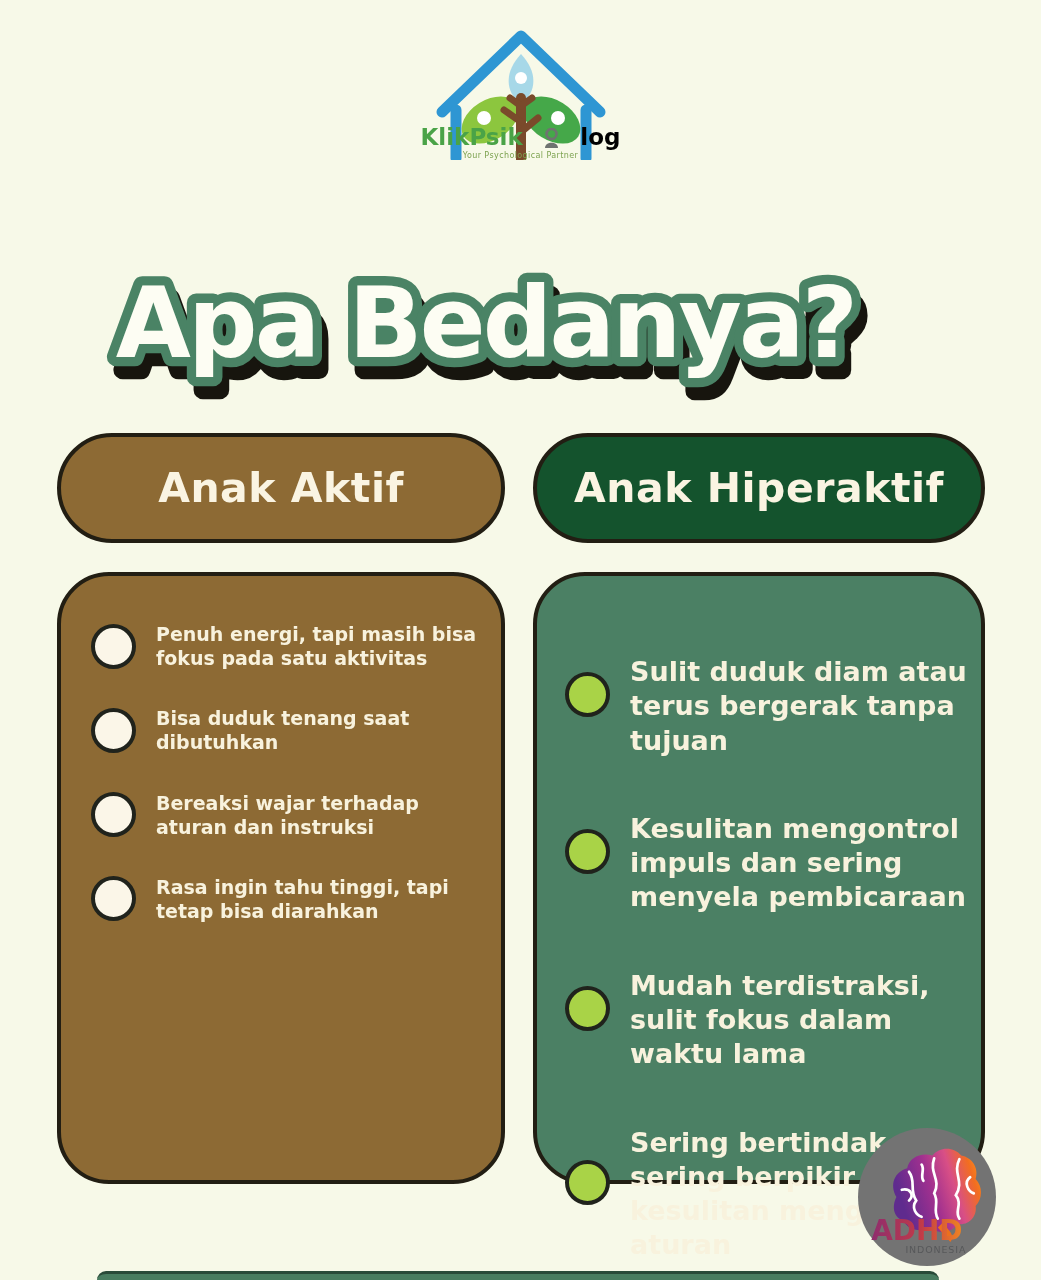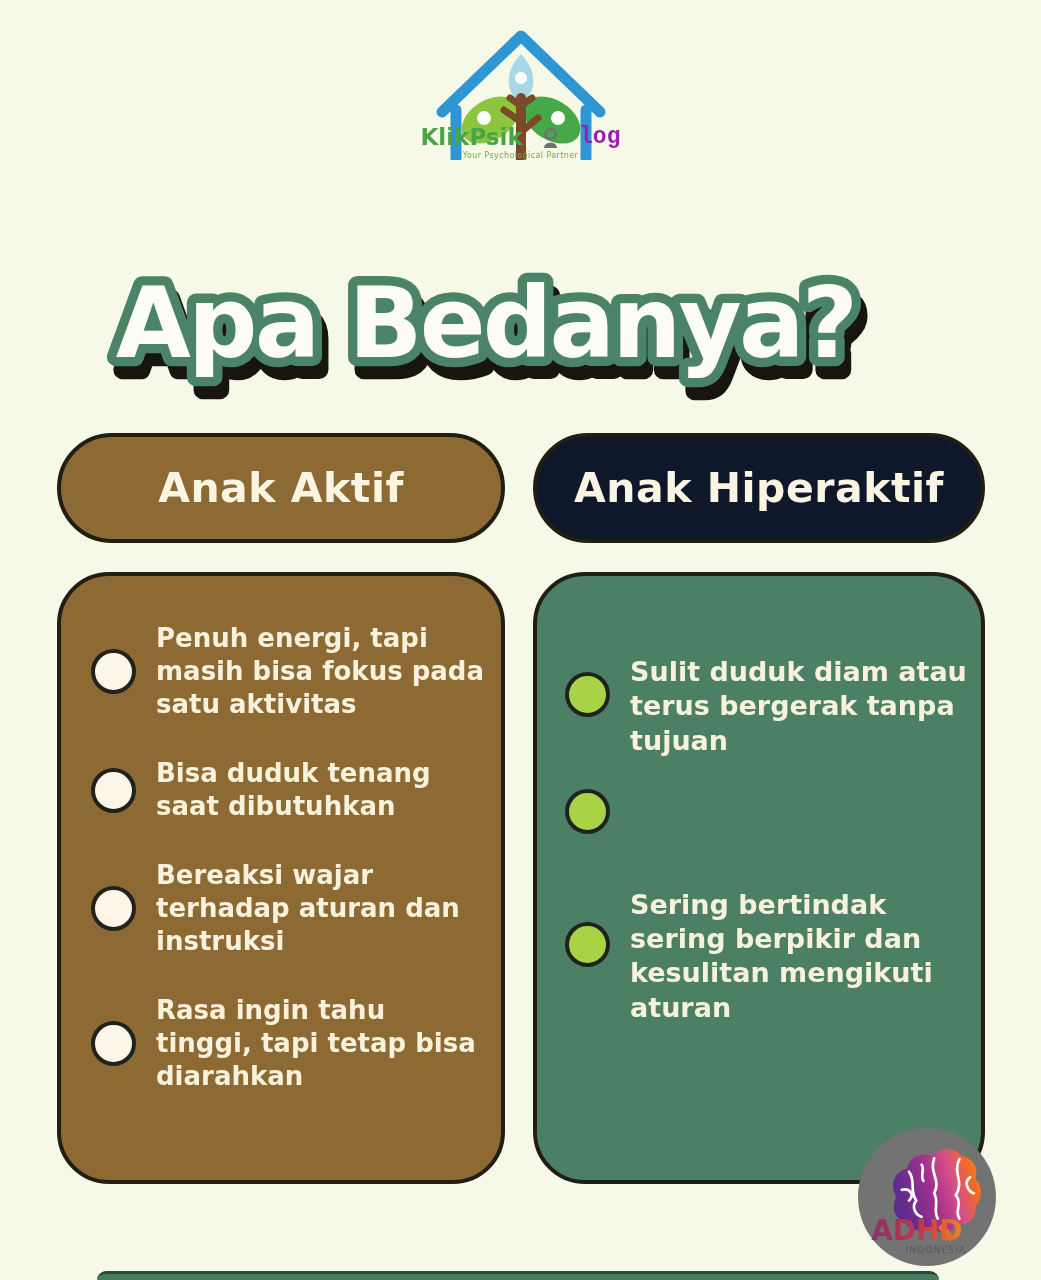--- a/index.html
+++ b/index.html
@@ -16,21 +16,21 @@
     position:absolute; top:10px; left:50%; transform:translateX(-50%);
     width:200px; text-align:center;
   }
   .brand svg { display:block; margin:0 auto; }
   .brand-name {
     margin-top:-34px;
     font-size:23px; font-weight:bold; line-height:1;
     display:flex; align-items:center; justify-content:space-between; gap:1px;
   }
   .brand-name .green-part { color:#4aa347; }
-  .brand-name .gray-part  { color:#a21caf;font-family:Liberation Mono, monospace; }
+  .brand-name .gray-part  { color:#000000; }
   .brand-tagline {
     margin-top:2px;
     font-size:8px; color:#7ca24f; letter-spacing:.4px;
   }
 
   
   .title-wrap { position:absolute; top:210px; left:0; width:972px; height:215px; }
   .title-wrap svg { width:100%; height:100%; }
   .t-shadow {
     font-family:"DejaVu Sans",sans-serif; font-weight:bold; font-size:104px;
@@ -48,32 +48,32 @@
   .cols {
     position:absolute; top:433px; left:57px; width:792px;
     display:grid; grid-template-columns:448px 452px; column-gap:28px;
   }
   .pill {
     height:110px; border-radius:55px; border:4px solid #221e13;
     display:flex; align-items:center; justify-content:center;
     font-size:41px; font-weight:bold; color:#faf4e2; letter-spacing:.5px;
   }
   .pill.brown { background:#8d6a34; }
-  .pill.green { background:#0f172a;text-align:right; }
+  .pill.green { background:#14532d;text-align:right; }
 
   .card {
     margin-top:29px; height:612px; border-radius:52px; border:4px solid #221e13;
     display:flex; flex-direction:column;
   }
   .card.brown { background:#8d6a34; gap:36px; padding:46px 16px 18px 30px; }
   .card.green { background:#4b8064; gap:31px; padding:56px 12px 18px 28px; }
 
   .item { display:flex; align-items:center; gap:20px; }
   .item-text {
-    color:#f8f2dd; font-weight:bold; font-size:26px; line-height:1.27;
+    color:#f8f2dd; font-weight:bold; font-size:19px; line-height:1.27;
   }
   .card.green .item-text { font-size:27px;margin-top:23px; }
   .bullet {
     width:45px; height:45px; border-radius:50%; flex:0 0 auto;
     border:4px solid #20231c;
   }
   .bullet.cream { background:#fbf6e8; }
   .bullet.lime  { background:#a9d347; }
 
   
@@ -160,20 +160,25 @@
     <div class="pill green">
       <span>Anak Hiperaktif</span>
     </div>
     <div class="card green">
       <div class="item">
         <span class="bullet lime"></span>
         <span class="item-text">Sulit duduk diam atau terus bergerak tanpa tujuan</span>
       </div>
       <div class="item">
         <span class="bullet lime"></span>
+        <span class="item-text">Kesulitan mengontrol impuls dan sering menyela pembicaraan</span>
+      </div>
+      <div class="item">
+        <span class="bullet lime"></span>
+        <span class="item-text">Mudah terdistraksi, sulit fokus dalam waktu lama</span>
       </div>
       <div class="item">
         <span class="bullet lime"></span>
         <span class="item-text">Sering bertindak sering berpikir dan kesulitan mengikuti aturan</span>
       </div>
     </div>
   </div>
 
 </div>
 

